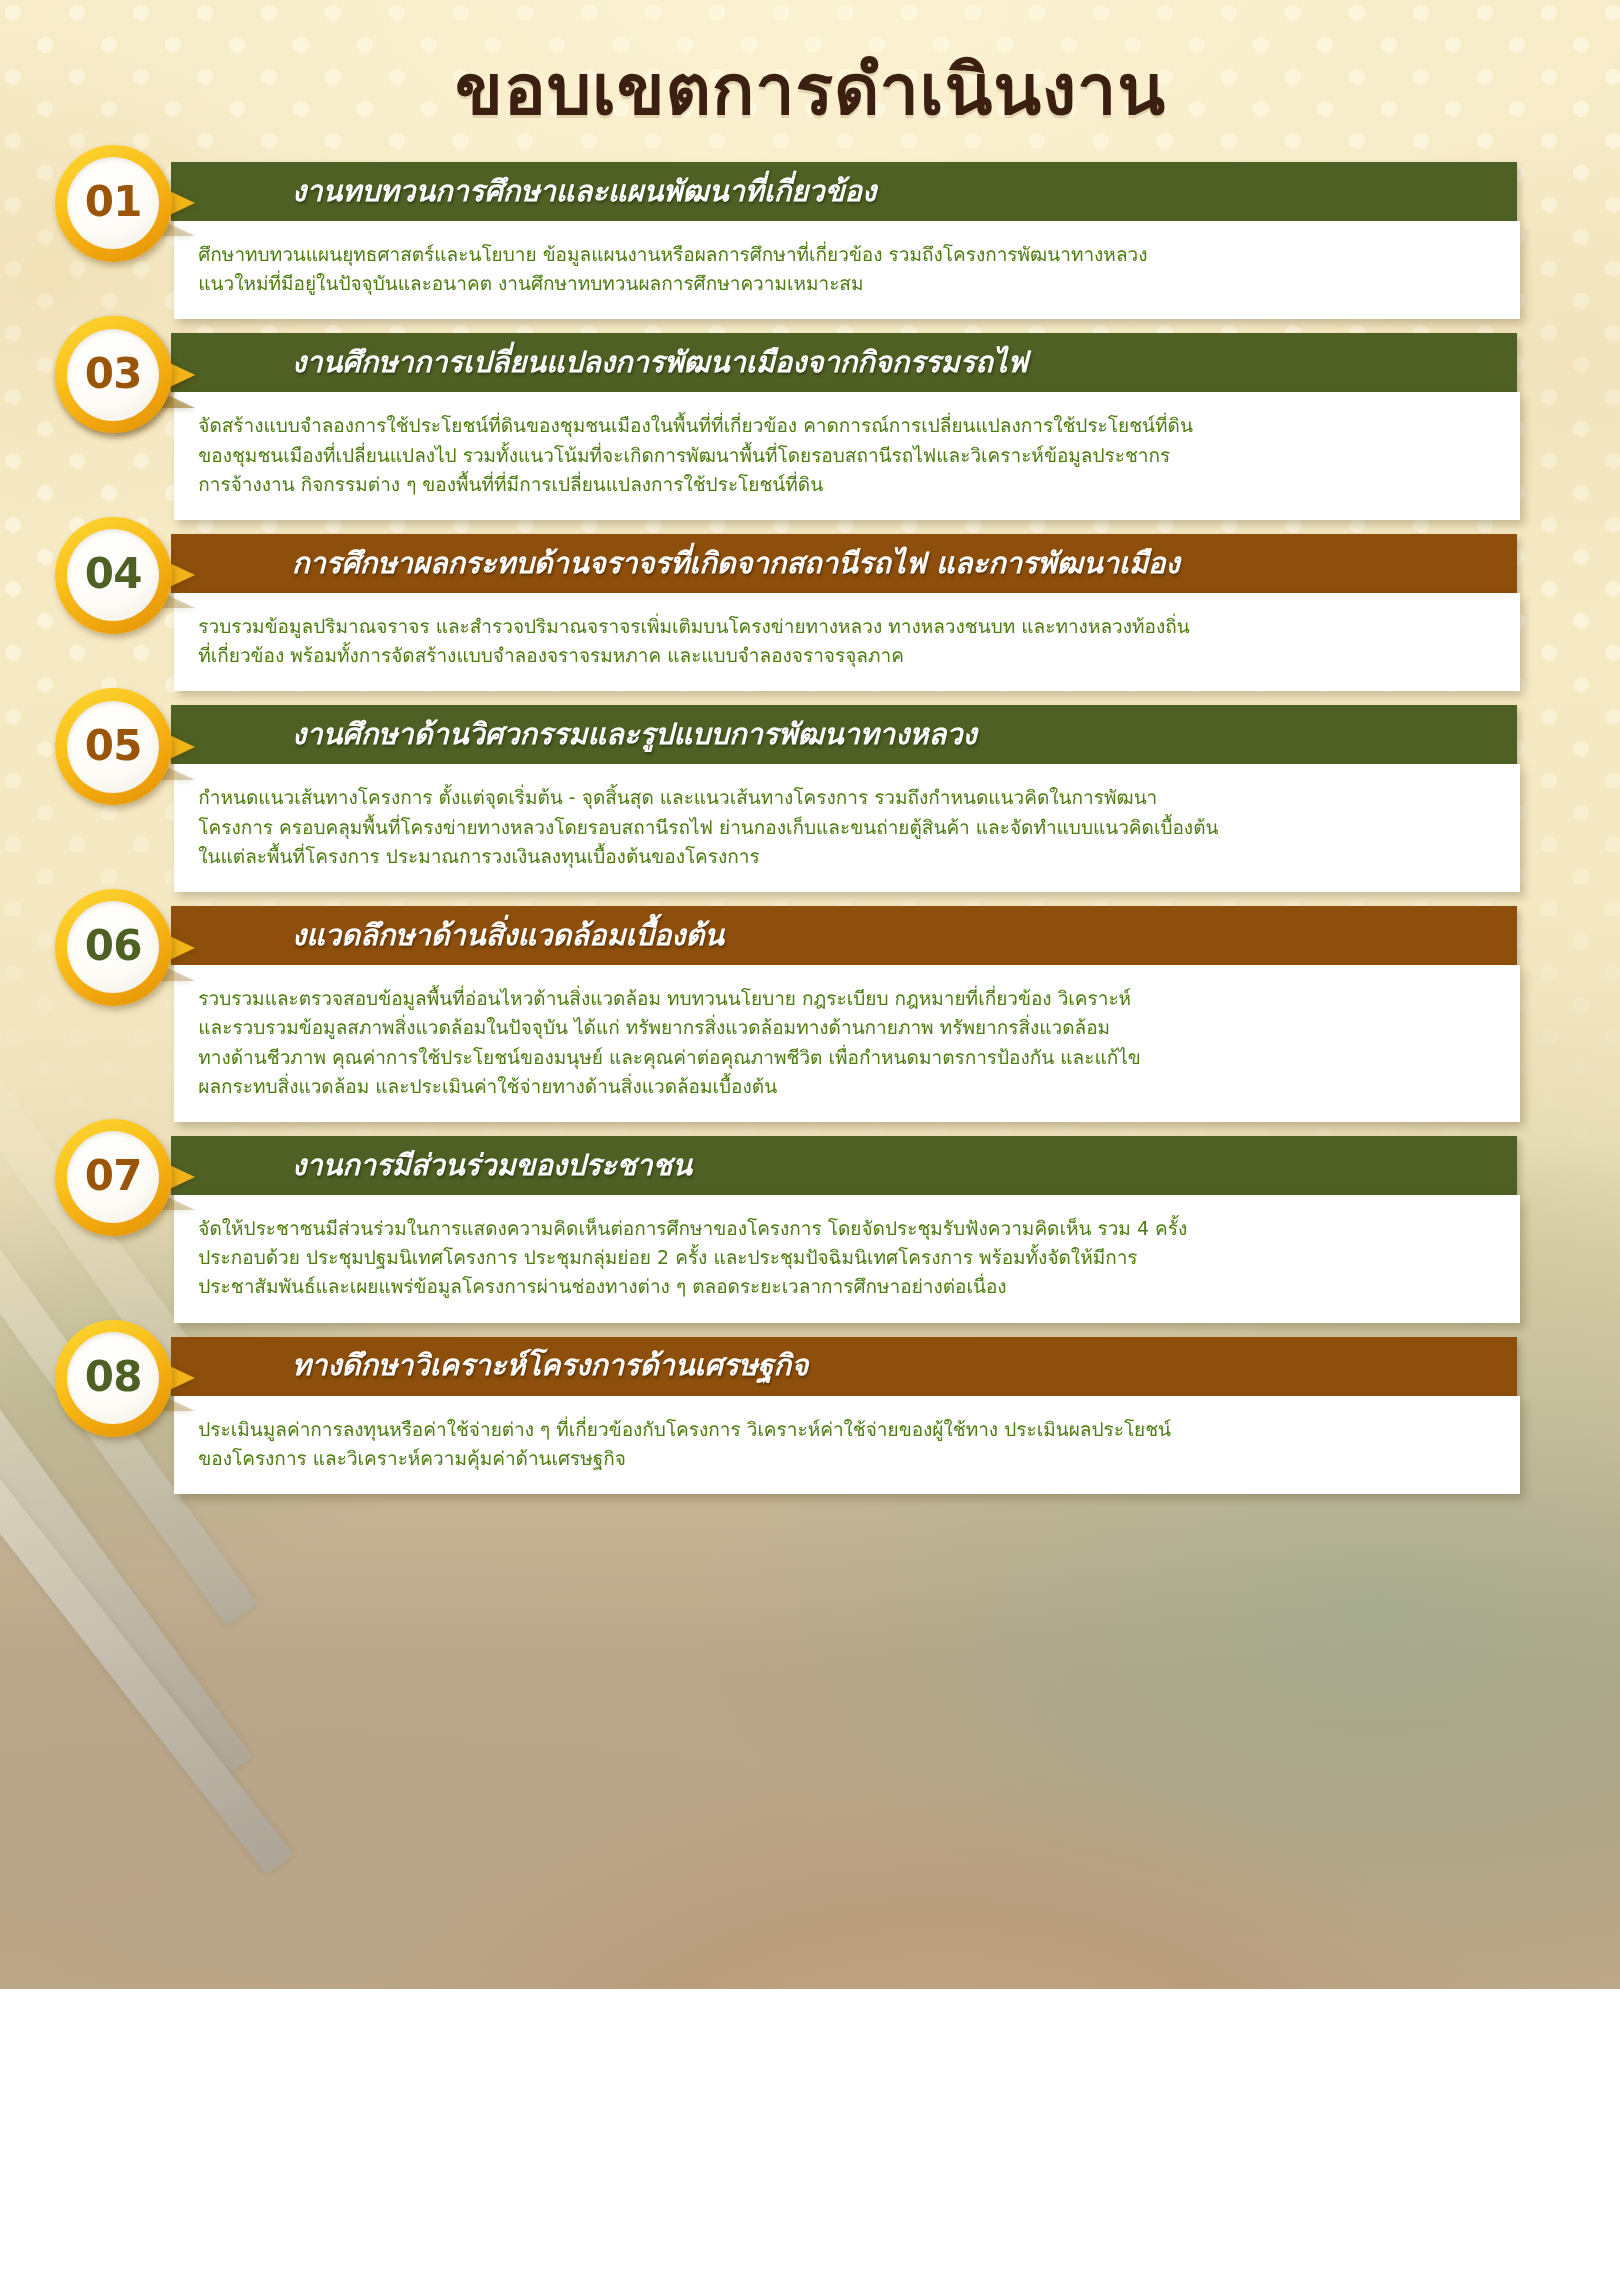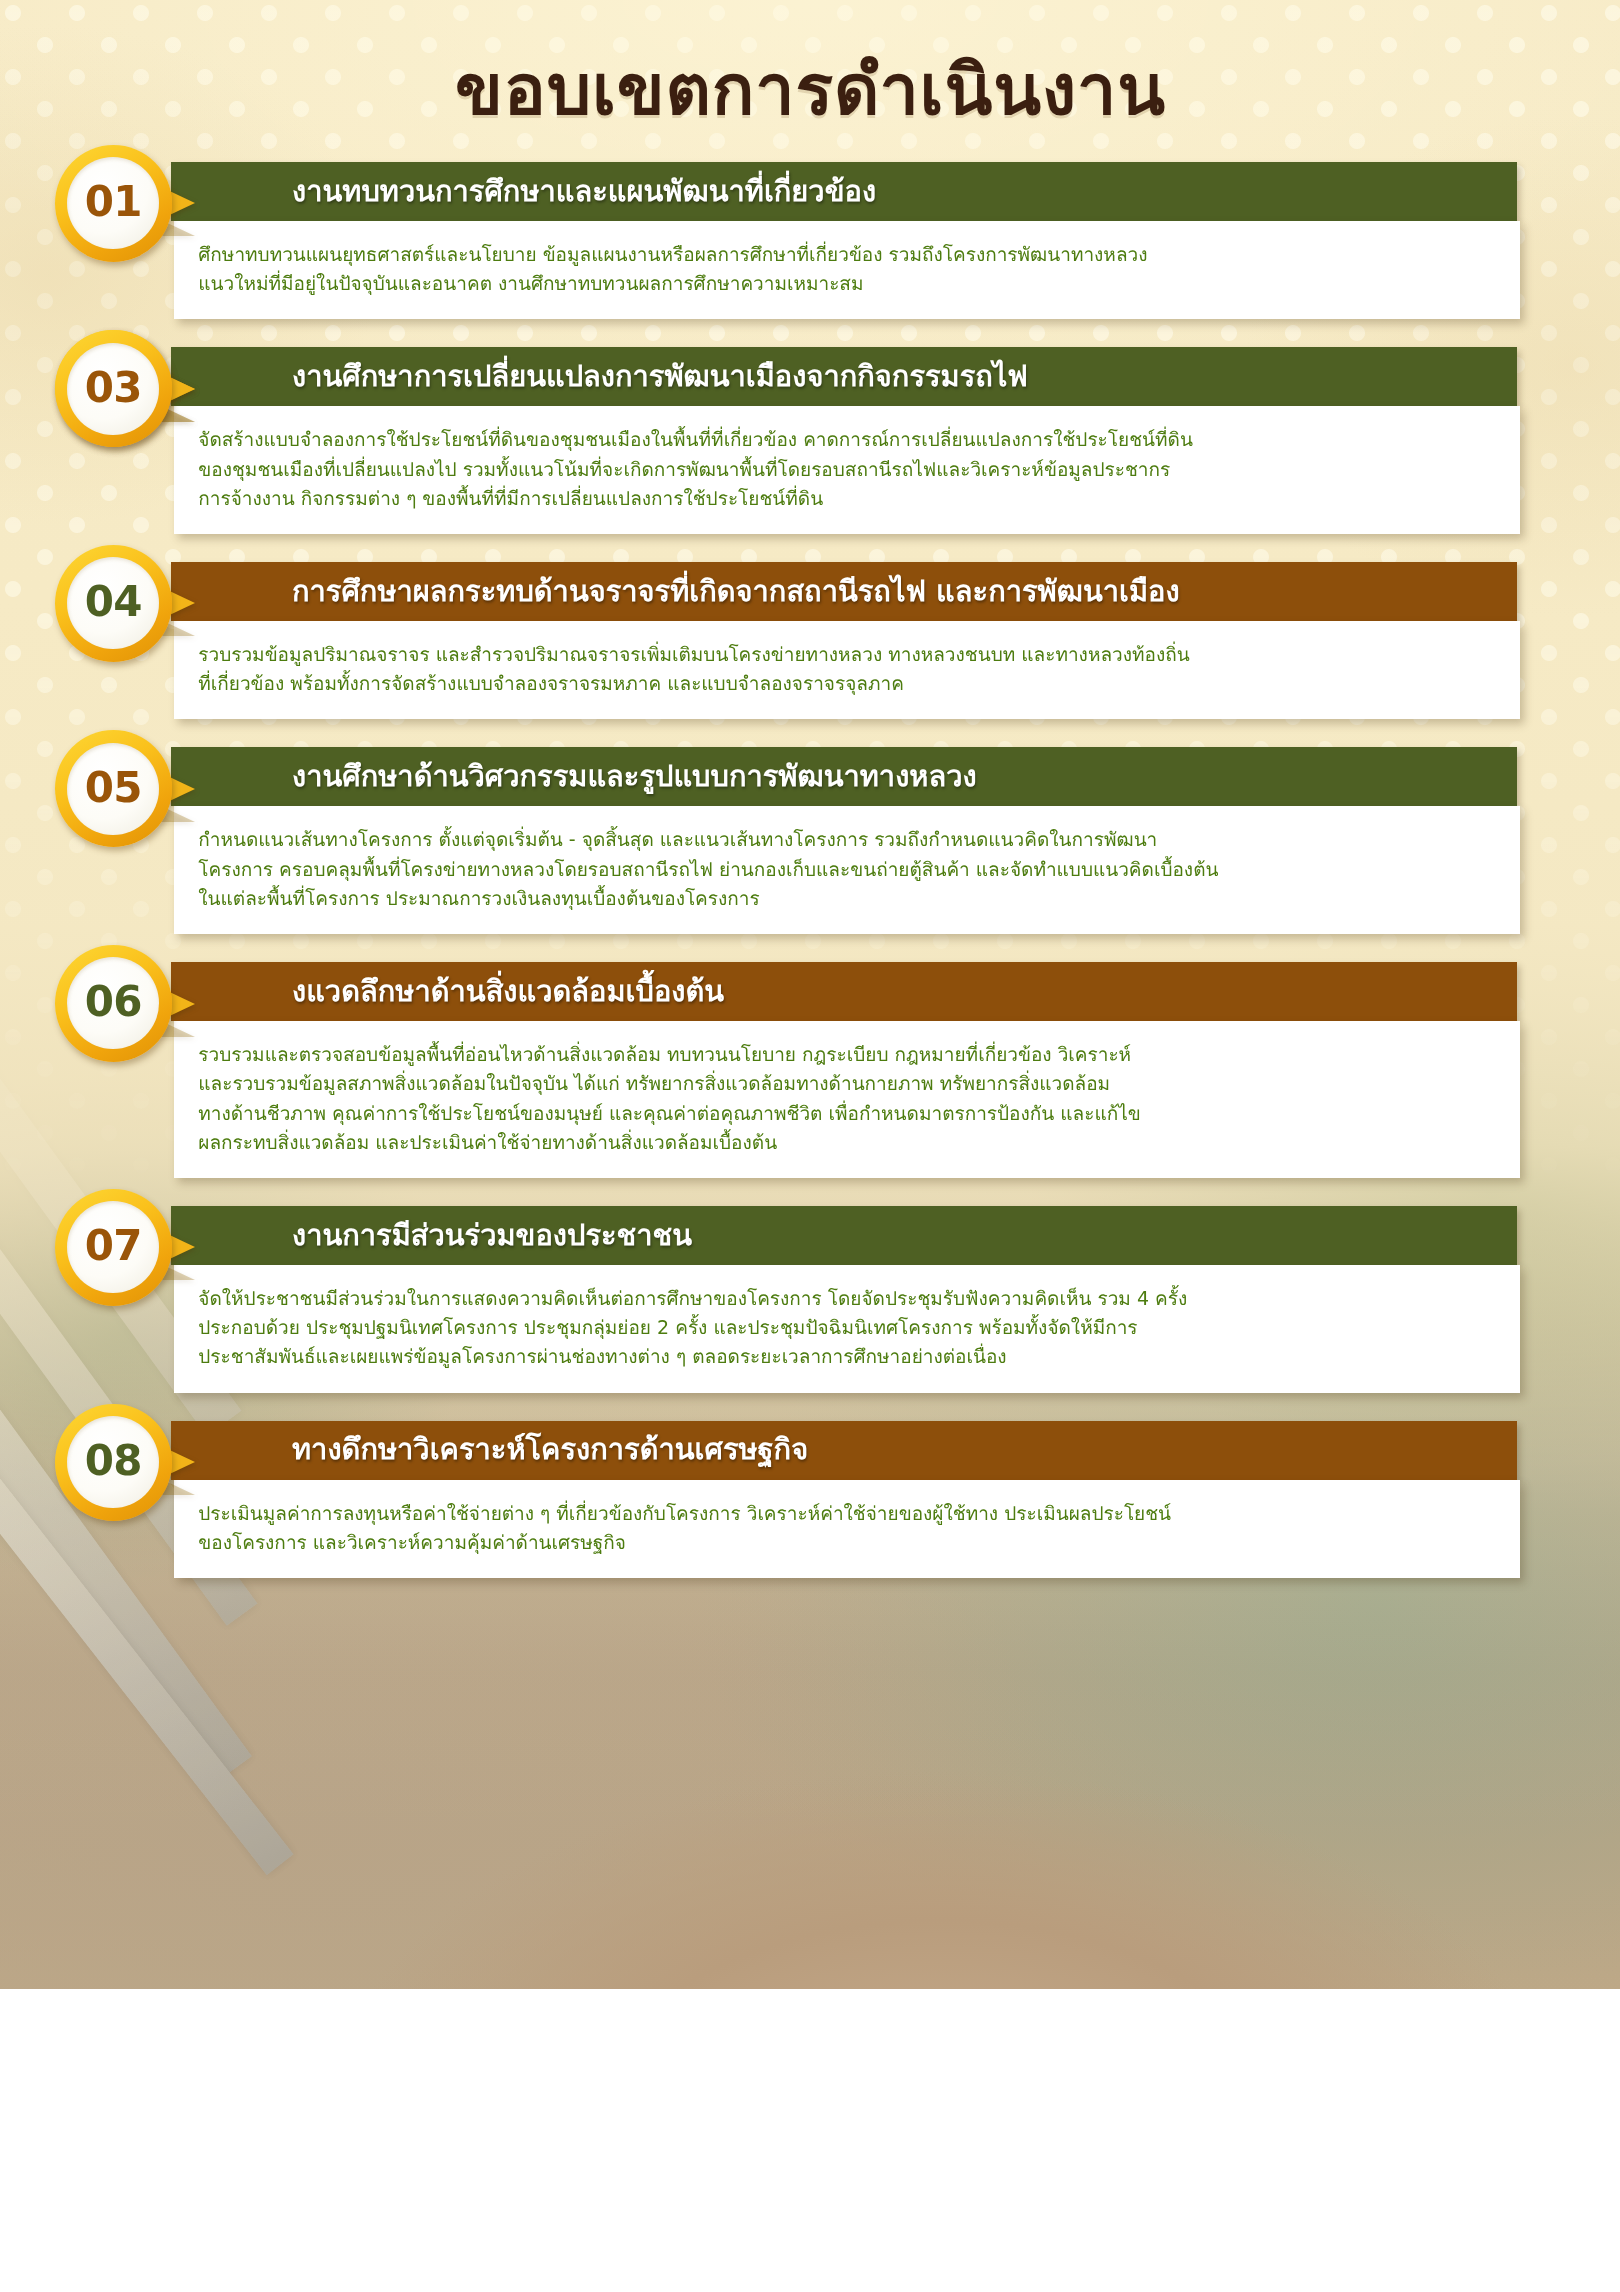--- a/index.html
+++ b/index.html
@@ -124,21 +124,21 @@
 
   .sections {
     position: absolute;
     left: 0;
     top: 162px;
     width: 1621px;
   }
 
   .section {
     position: relative;
-    margin-bottom: 28px;
+    margin-bottom: 14px;
     padding-left: 171px;
     padding-right: 104px;
   }
 
   
   .sec-bar {
     position: relative;
     min-height: 55px;
     display: flex;
     align-items: center;
@@ -149,20 +149,21 @@
   .sec-bar.green { background: #4e6023; }
   .sec-bar.brown { background: #8d4f0b; }
 
   .sec-title {
     color: #ffffff;
     font-size: 29px;
     font-weight: bold;
     line-height: 1.38;
     text-shadow: 0.9px 1.9px 2.8px rgba(0,0,0,.38);
     white-space: pre-line;
+    font-style: italic;
   }
 
   
   .sec-body {
     position: relative;
     background: #ffffff;
     padding: 19px 28px 21px 24.5px;
     box-sizing: border-box;
     box-shadow: 3.8px 4.7px 8.5px rgba(70,50,20,.26);
     margin-left: 2.8px;

